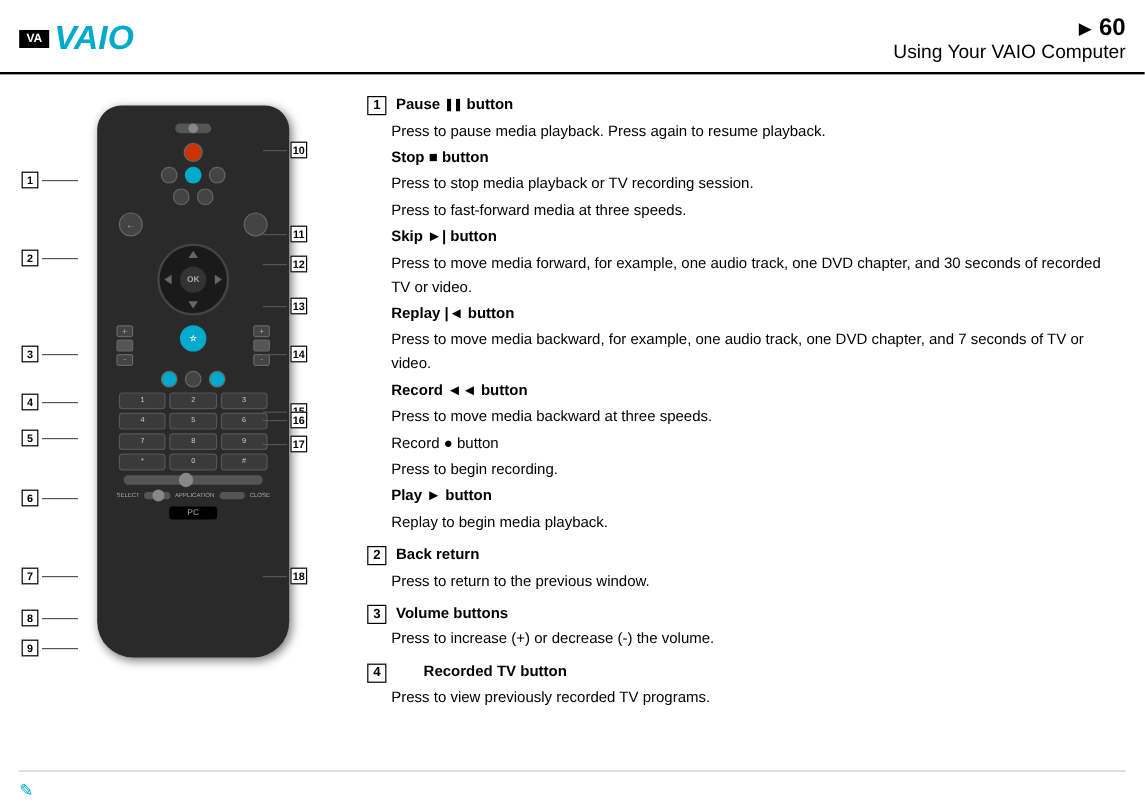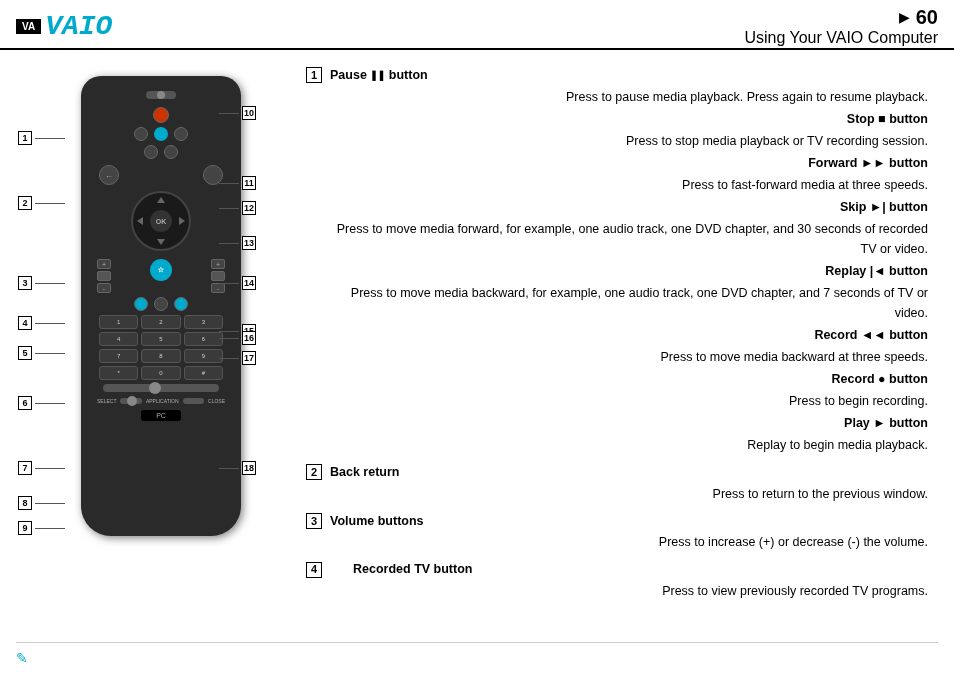--- a/index.html
+++ b/index.html
@@ -14,21 +14,21 @@
       position: relative;
     }
 
     
     .header {
       display: flex;
       justify-content: space-between;
       align-items: center;
       padding: 8px 16px 4px 16px;
       border-bottom: 2px solid #000;
-      height: 50px;
+      height: 62px;
     }
     .header-right {
       display: flex;
       flex-direction: column;
       align-items: flex-end;
     }
 
     
     .main-content {
       display: flex;
@@ -83,21 +83,20 @@
     }
 
     .desc-body {
       margin-left: 20px;
       margin-top: 2px;
       line-height: 1.6;
     }
 
     .desc-item {
       margin-bottom: 2px;
-      text-align: right;
     }
 
     
     .footer {
       position: absolute;
       bottom: 8px;
       left: 16px;
       right: 16px;
       display: flex;
       align-items: flex-start;
@@ -233,21 +232,21 @@
       color: #fff;
       padding: 2px 6px;
       font-size: 10px;
       font-weight: bold;
     }
     .vaio-text {
       font-size: 28px;
       font-weight: 900;
       color: #00aacc;
       font-style: italic;
-      font-family: Liberation Mono, monospace;
+      font-family: Liberation Sans, sans-serif;
     }
 
   </style>
 </head>
 <body>
 
 <div class="header">
   <div class="vaio-logo">
     <div class="vaio-box">VA</div>
     <div class="vaio-text">VAIO</div>
@@ -472,29 +471,28 @@
 
     <div class="desc-section">
       <div style="display:flex;align-items:baseline;gap:4px;">
         <span class="desc-number">1</span>
         <span style="font-weight:bold;">Pause <span style="font-family:monospace;">❚❚</span> button</span>
       </div>
       <div class="desc-body">
         <div class="desc-item">Press to pause media playback. Press again to resume playback.</div>
         <div class="desc-item"><span style="font-weight:bold;">Stop ■ button</span></div>
         <div class="desc-item">Press to stop media playback or TV recording session.</div>
-        <div class="desc-item"><span style="font-weight:bold;">Forward ►► button</span></div>
         <div class="desc-item">Press to fast-forward media at three speeds.</div>
         <div class="desc-item"><span style="font-weight:bold;">Skip ►| button</span></div>
         <div class="desc-item">Press to move media forward, for example, one audio track, one DVD chapter, and 30 seconds of recorded TV or video.</div>
         <div class="desc-item"><span style="font-weight:bold;">Replay |◄ button</span></div>
         <div class="desc-item">Press to move media backward, for example, one audio track, one DVD chapter, and 7 seconds of TV or video.</div>
         <div class="desc-item"><span style="font-weight:bold;">Record ◄◄ button</span></div>
         <div class="desc-item">Press to move media backward at three speeds.</div>
-        <div class="desc-item"><span style="font-weight:bold;">Record ● button</span></div>
+        <div class="desc-item"><span style="font-weight:normal;">Record ● button</span></div>
         <div class="desc-item">Press to begin recording.</div>
         <div class="desc-item"><span style="font-weight:bold;">Play ► button</span></div>
         <div class="desc-item">Replay to begin media playback.</div>
       </div>
     </div>
 
     <div class="desc-section">
       <div style="display:flex;align-items:baseline;gap:4px;">
         <span class="desc-number">2</span>
         <span style="font-weight:bold;">Back return</span>

